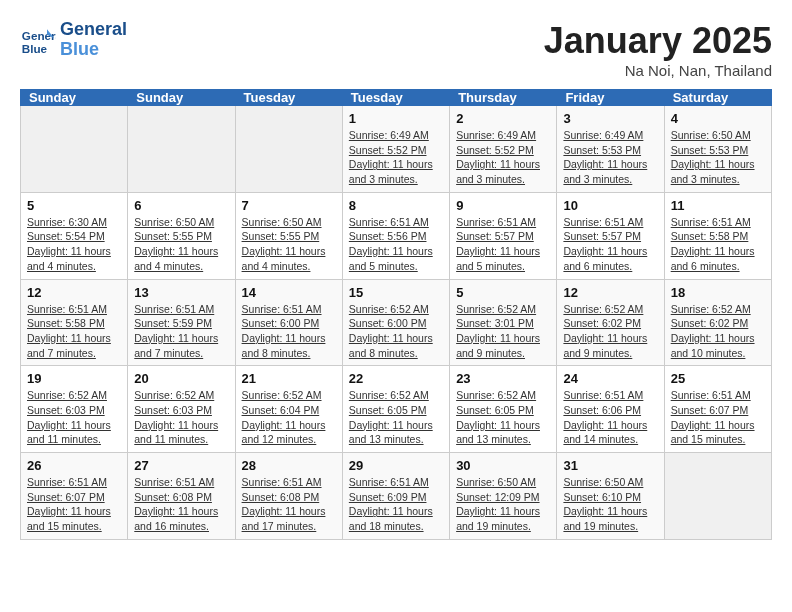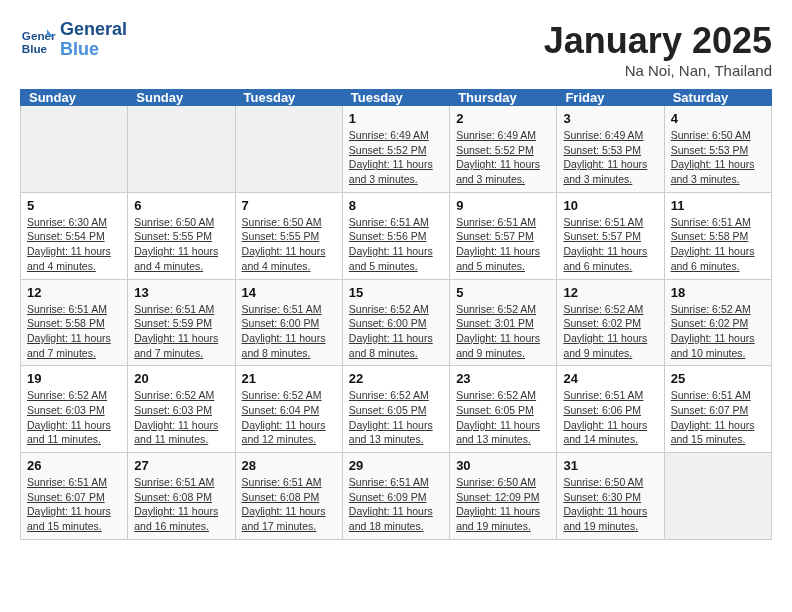--- a/index.html
+++ b/index.html
@@ -331,20 +331,20 @@
         <td>
           <span class="day-num">30</span>
           <div class="day-info">Sunrise: 6:50 AM
 Sunset: 12:09 PM
 Daylight: 11 hours
 and 19 minutes.</div>
         </td>
         <td>
           <span class="day-num">31</span>
           <div class="day-info">Sunrise: 6:50 AM
-Sunset: 6:30 PM
+Sunset: 6:10 PM
 Daylight: 11 hours
 and 19 minutes.</div>
         </td>
         <td class="empty"></td>
       </tr>
     </tbody>
 </table>
 
 </body></html>

